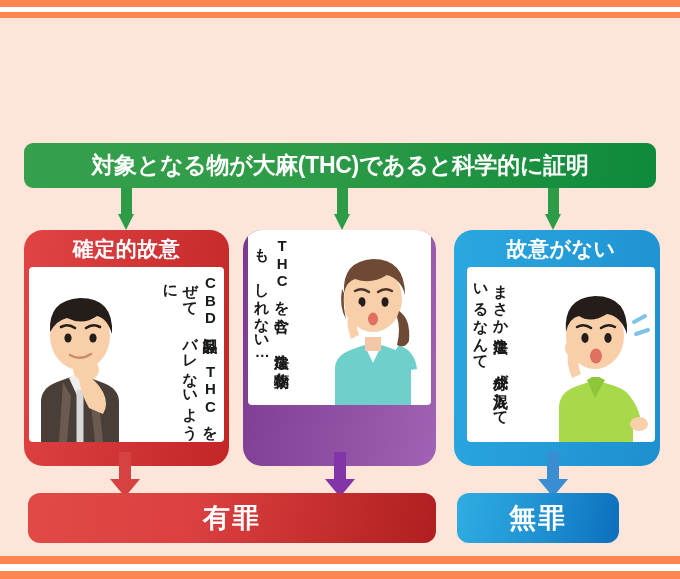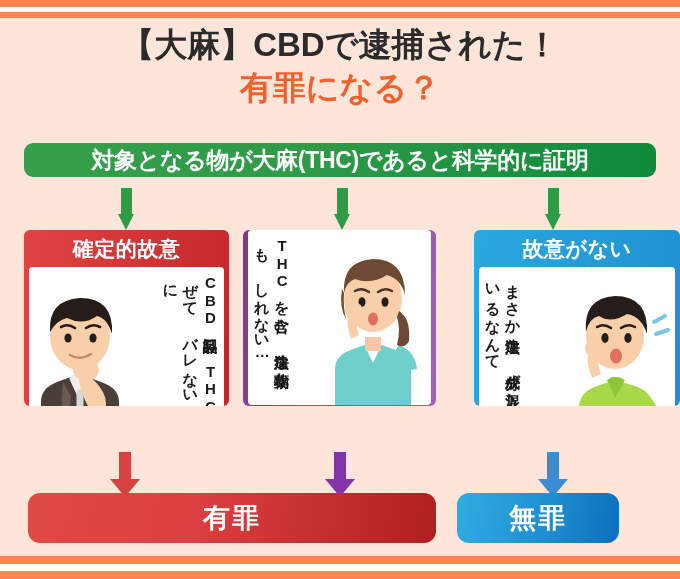--- a/index.html
+++ b/index.html
@@ -63,21 +63,21 @@
     color: #F2612C;
     margin-top: 4px;
   }
 
   
   .premise-banner {
     position: absolute;
     top: 143px;
     left: 24px;
     width: 632px;
-    height: 34px;
+    height: 45px;
     box-sizing: border-box;
     border-radius: 9px;
     background: linear-gradient(100deg, #36A04C 0%, #2E9B47 45%, #0E8A3B 100%);
     display: flex;
     align-items: center;
     justify-content: center;
     color: #ffffff;
     font-size: 23px;
     font-weight: bold;
     letter-spacing: -0.3px;
@@ -110,29 +110,29 @@
   }
   .garrow-1 { left: 118px; }
   .garrow-2 { left: 334px; }
   .garrow-3 { left: 545px; }
 
   
   .card {
     position: absolute;
     top: 230px;
     width: 200px;
-    height: 176px;
+    height: 236px;
     box-sizing: border-box;
-    border-radius: 6px;
+    border-radius: 19px;
     overflow: hidden;
     padding: 0;
   }
   .card-1 { left: 24px;  width: 205px; background: linear-gradient(100deg,#E04444 0%, #C32626 100%); }
   .card-2 { left: 243px; width: 193px; background: linear-gradient(100deg,#7B3A8E 0%, #A062B4 100%); }
-  .card-3 { left: 474px; width: 206px; background: linear-gradient(100deg,#2BA8DF 0%, #1E8FD0 100%); }
+  .card-3 { left: 454px; width: 206px; background: linear-gradient(100deg,#2BA8DF 0%, #1E8FD0 100%); padding-left: 8px; }
 
   .card-header {
     height: 37px;
     display: flex;
     align-items: center;
     justify-content: center;
     color: #ffffff;
     font-size: 21px;
     font-weight: bold;
     letter-spacing: 0.5px;
@@ -222,24 +222,20 @@
 </style>
 </head>
 <body>
 
 <div id="infographic">
 
   <div class="stripe stripe-top-1"></div>
   <div class="white-gap gap-top"></div>
   <div class="stripe stripe-top-2"></div>
 
-  <div class="title-block">
-    <span class="title-line1">【大麻】CBDで逮捕された！</span>
-    <span class="title-line2">有罪になる？</span>
-  </div>
 
   <div class="premise-banner">対象となる物が大麻(THC)であると科学的に証明</div>
 
   <div class="garrow garrow-1">
     <div class="shaft"></div>
       <div class="head"></div>
   </div>
   <div class="garrow garrow-2">
     <div class="shaft"></div>
       <div class="head"></div>

